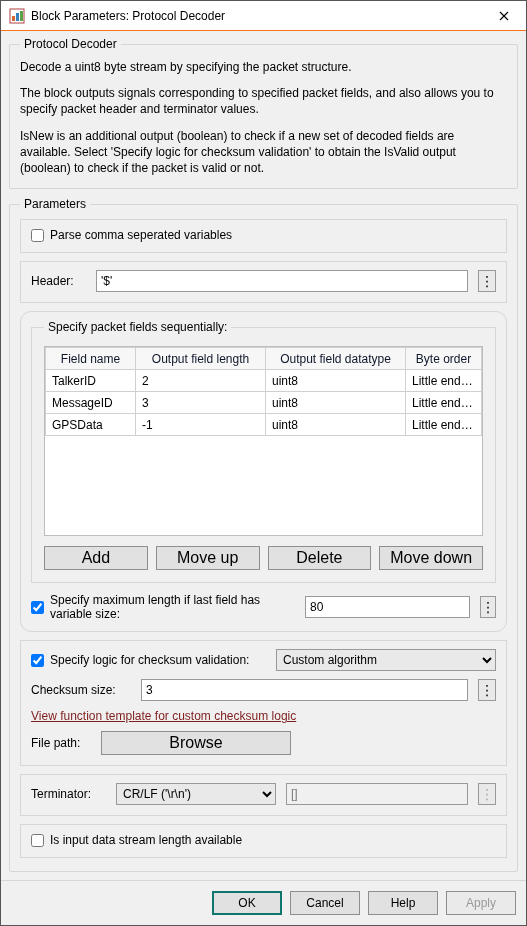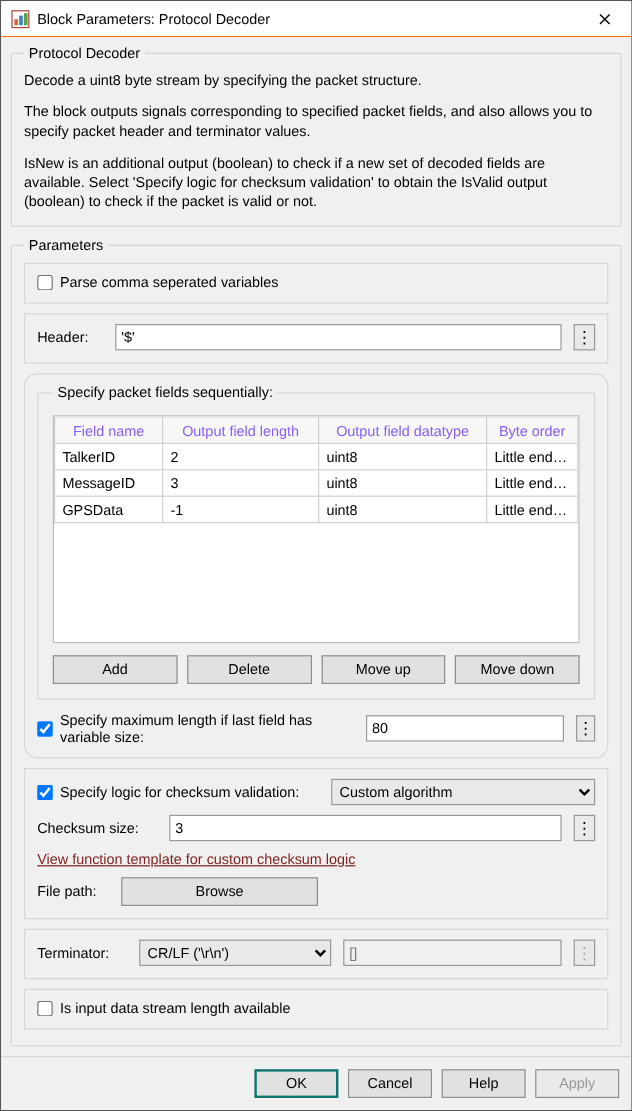--- a/index.html
+++ b/index.html
@@ -115,39 +115,39 @@
     border: 1px solid #d0d0d0;
     padding: 3px 6px;
     text-align: left;
     font-weight: normal;
     font-size: 12px;
     height: 22px;
     overflow:hidden; white-space:nowrap; text-overflow:ellipsis;
   }
   table.fields th {
     background: #f7f7f7;
-    color: #8b5cf6;
+    color: #0f172a;
     text-align: center;
   }
   .table-wrap {
     border: 1px solid #bdbdbd;
     background:#fff;
     height: 190px;
     overflow:hidden;
   }
   .table-wrap table.fields { border: none; }
 
   .btn-row { display:flex; gap:8px; margin-top:10px; }
   .btn-row button, button.std {
     flex:1;
     height: 24px;
     border: 1px solid #8e8e8e;
     background: #e1e1e1;
     font-family: inherit;
-    font-size: 12px;
+    font-size: 16px;
   }
   button.std { flex: none; }
 
   a.link { color: #7f1d1d; text-decoration: underline; cursor: pointer; }
 
   .footer {
     border-top: 1px solid #d6d6d6;
     padding: 10px 10px 10px 10px;
     display:flex; justify-content:flex-end; gap:8px;
     background:#f0f0f0;
@@ -252,22 +252,22 @@
                     <td>GPSData</td>
                     <td>-1</td>
                     <td>uint8</td>
                     <td>Little endian</td>
                   </tr>
                 </tbody>
             </table>
           </div>
           <div class="btn-row">
             <button>Add</button>
+            <button>Move up</button>
             <button>Delete</button>
-            <button>Move up</button>
             <button>Move down</button>
           </div>
         </fieldset>
 
         <div class="row">
           <label class="chk">
             <input type="checkbox" checked="" style="">
             <span>Specify maximum length if last field has variable size:</span>
           </label>
           <input type="text" class="field" style="flex: 1 1 0%;" value="80">
@@ -289,21 +289,21 @@
         <div class="row" style="margin-bottom:8px">
           <span style="width:100px">Checksum size:</span>
           <input type="text" class="field" style="flex: 1 1 0%;" value="3">
           <button class="kebab">⋮</button>
         </div>
         <div class="row" style="margin-bottom:8px">
           <a class="link">View function template for custom checksum logic</a>
         </div>
         <div class="row">
           <span style="width:60px">File path:</span>
-          <button class="std" style="width:164px">Browse</button>
+          <button class="std" style="width:190px">Browse</button>
         </div>
       </div>
 
       <div class="sub-panel">
         <div class="row">
           <span style="width:75px">Terminator:</span>
           <select class="field" style="width:160px">
             <option>CR/LF ('\r\n')</option>
           </select>
           <input type="text" class="field" style="flex: 1 1 0%; background: rgb(240, 240, 240); color: rgb(119, 119, 119);" disabled="" value="[]">

